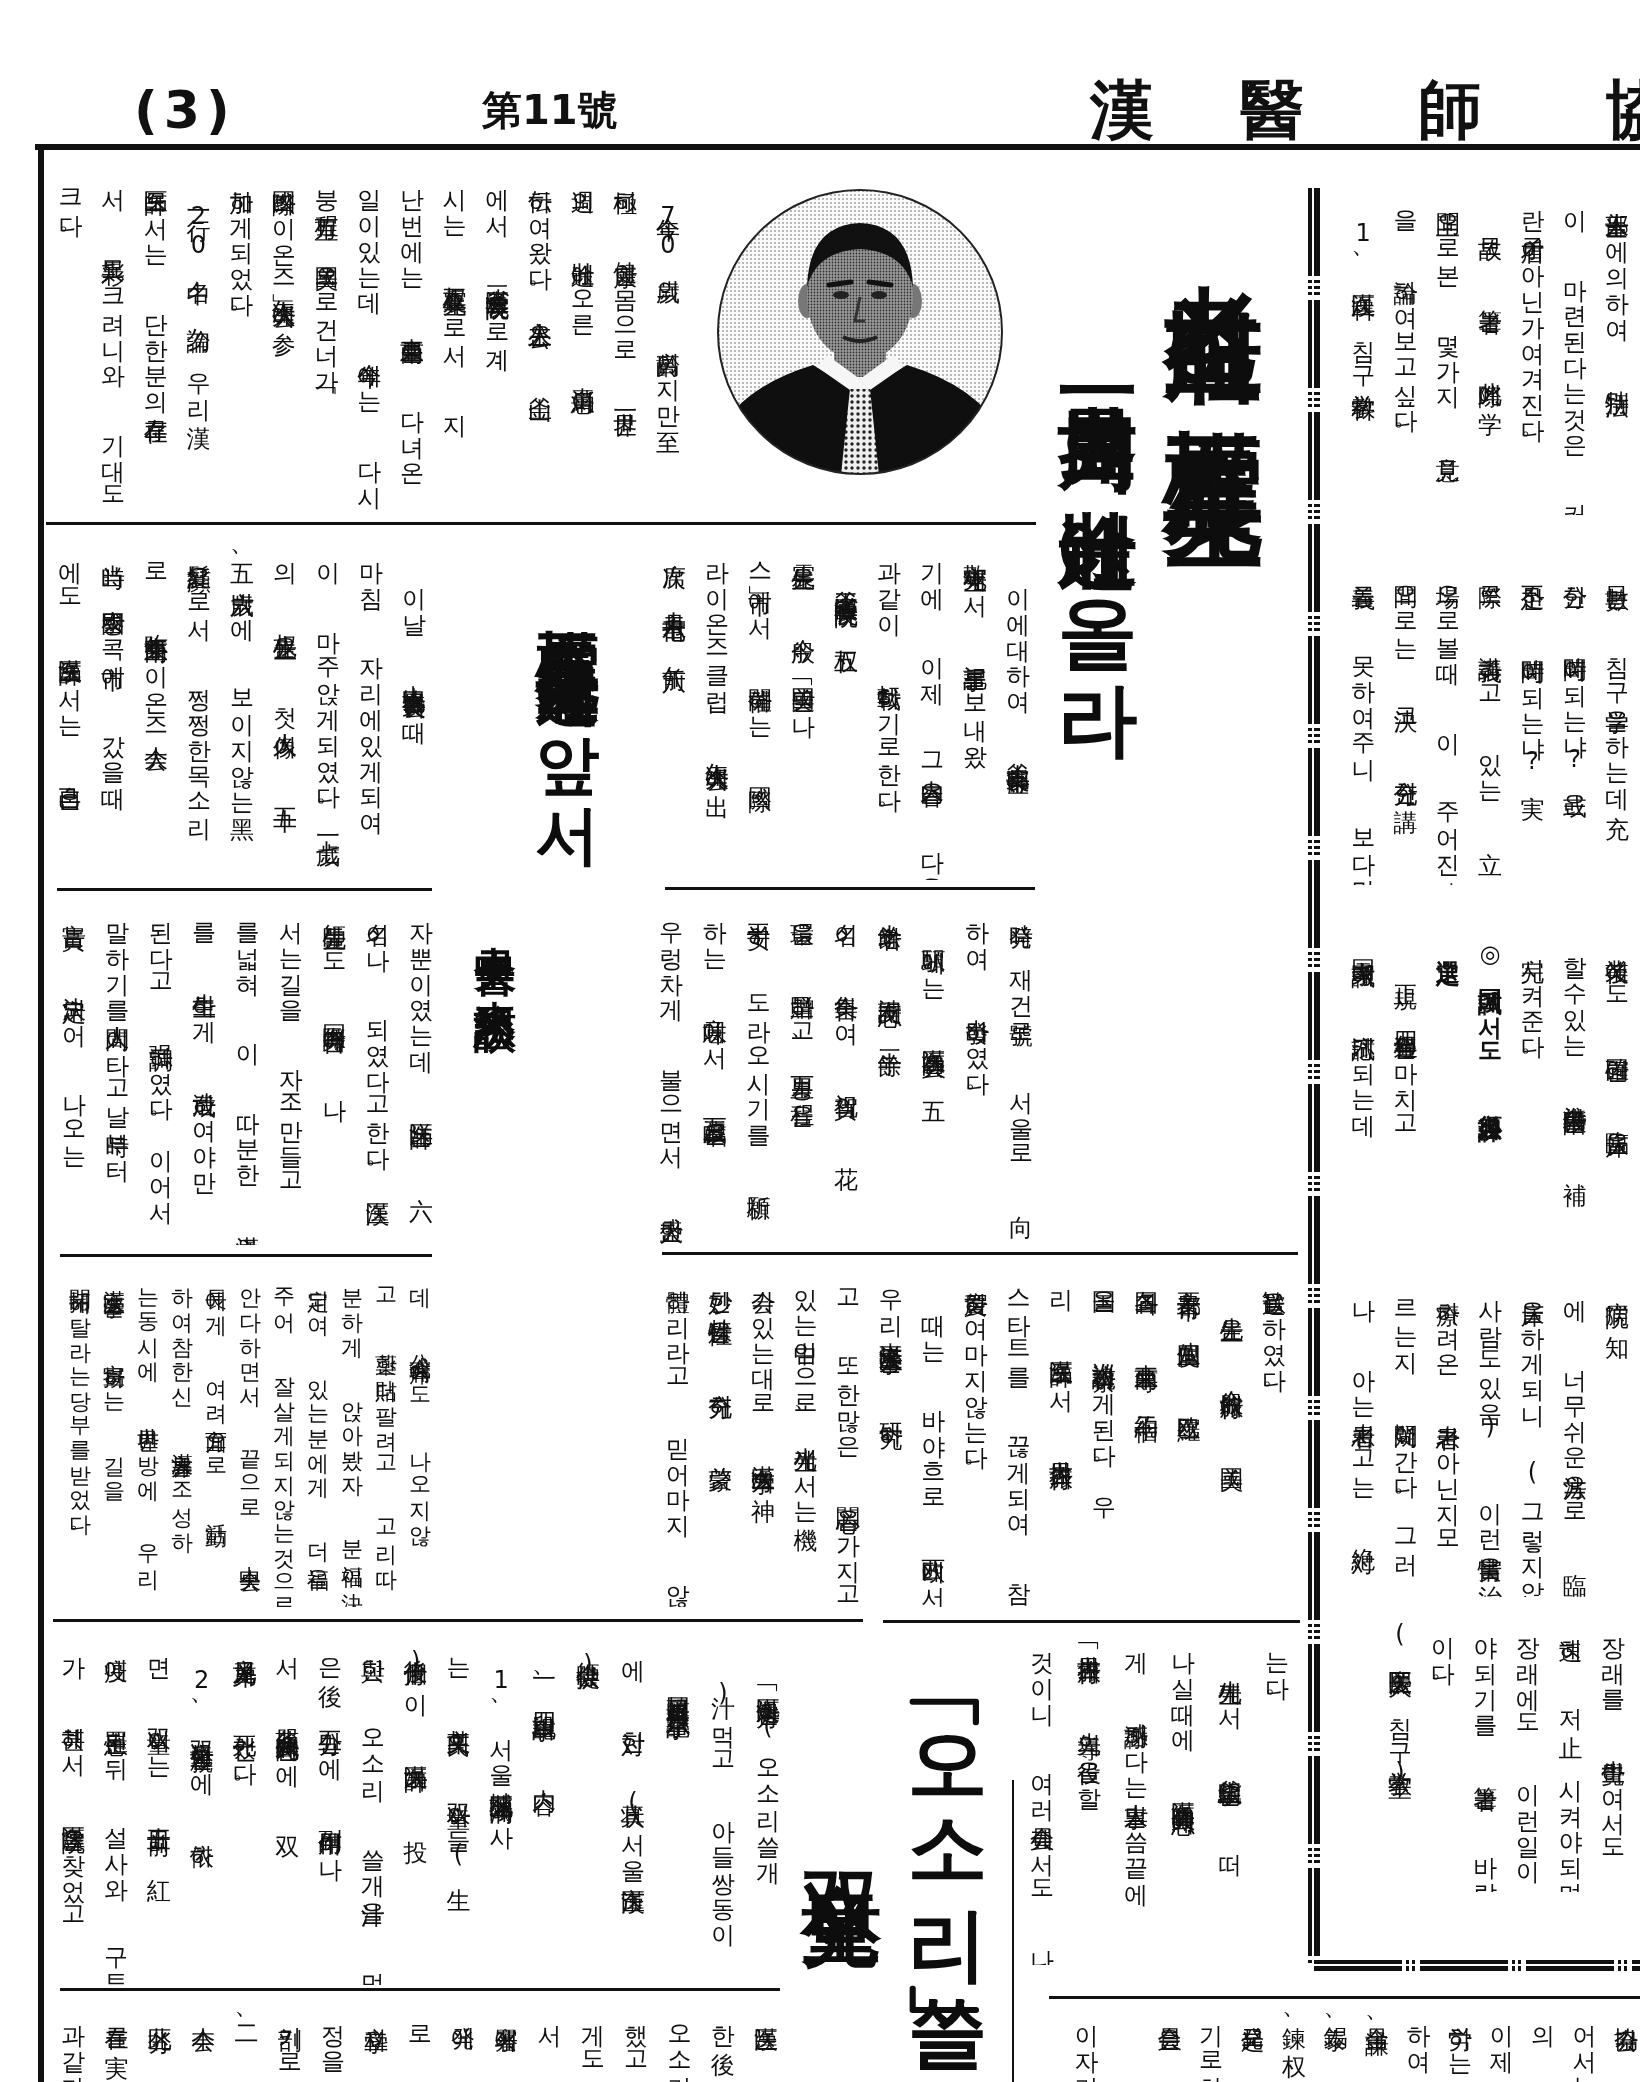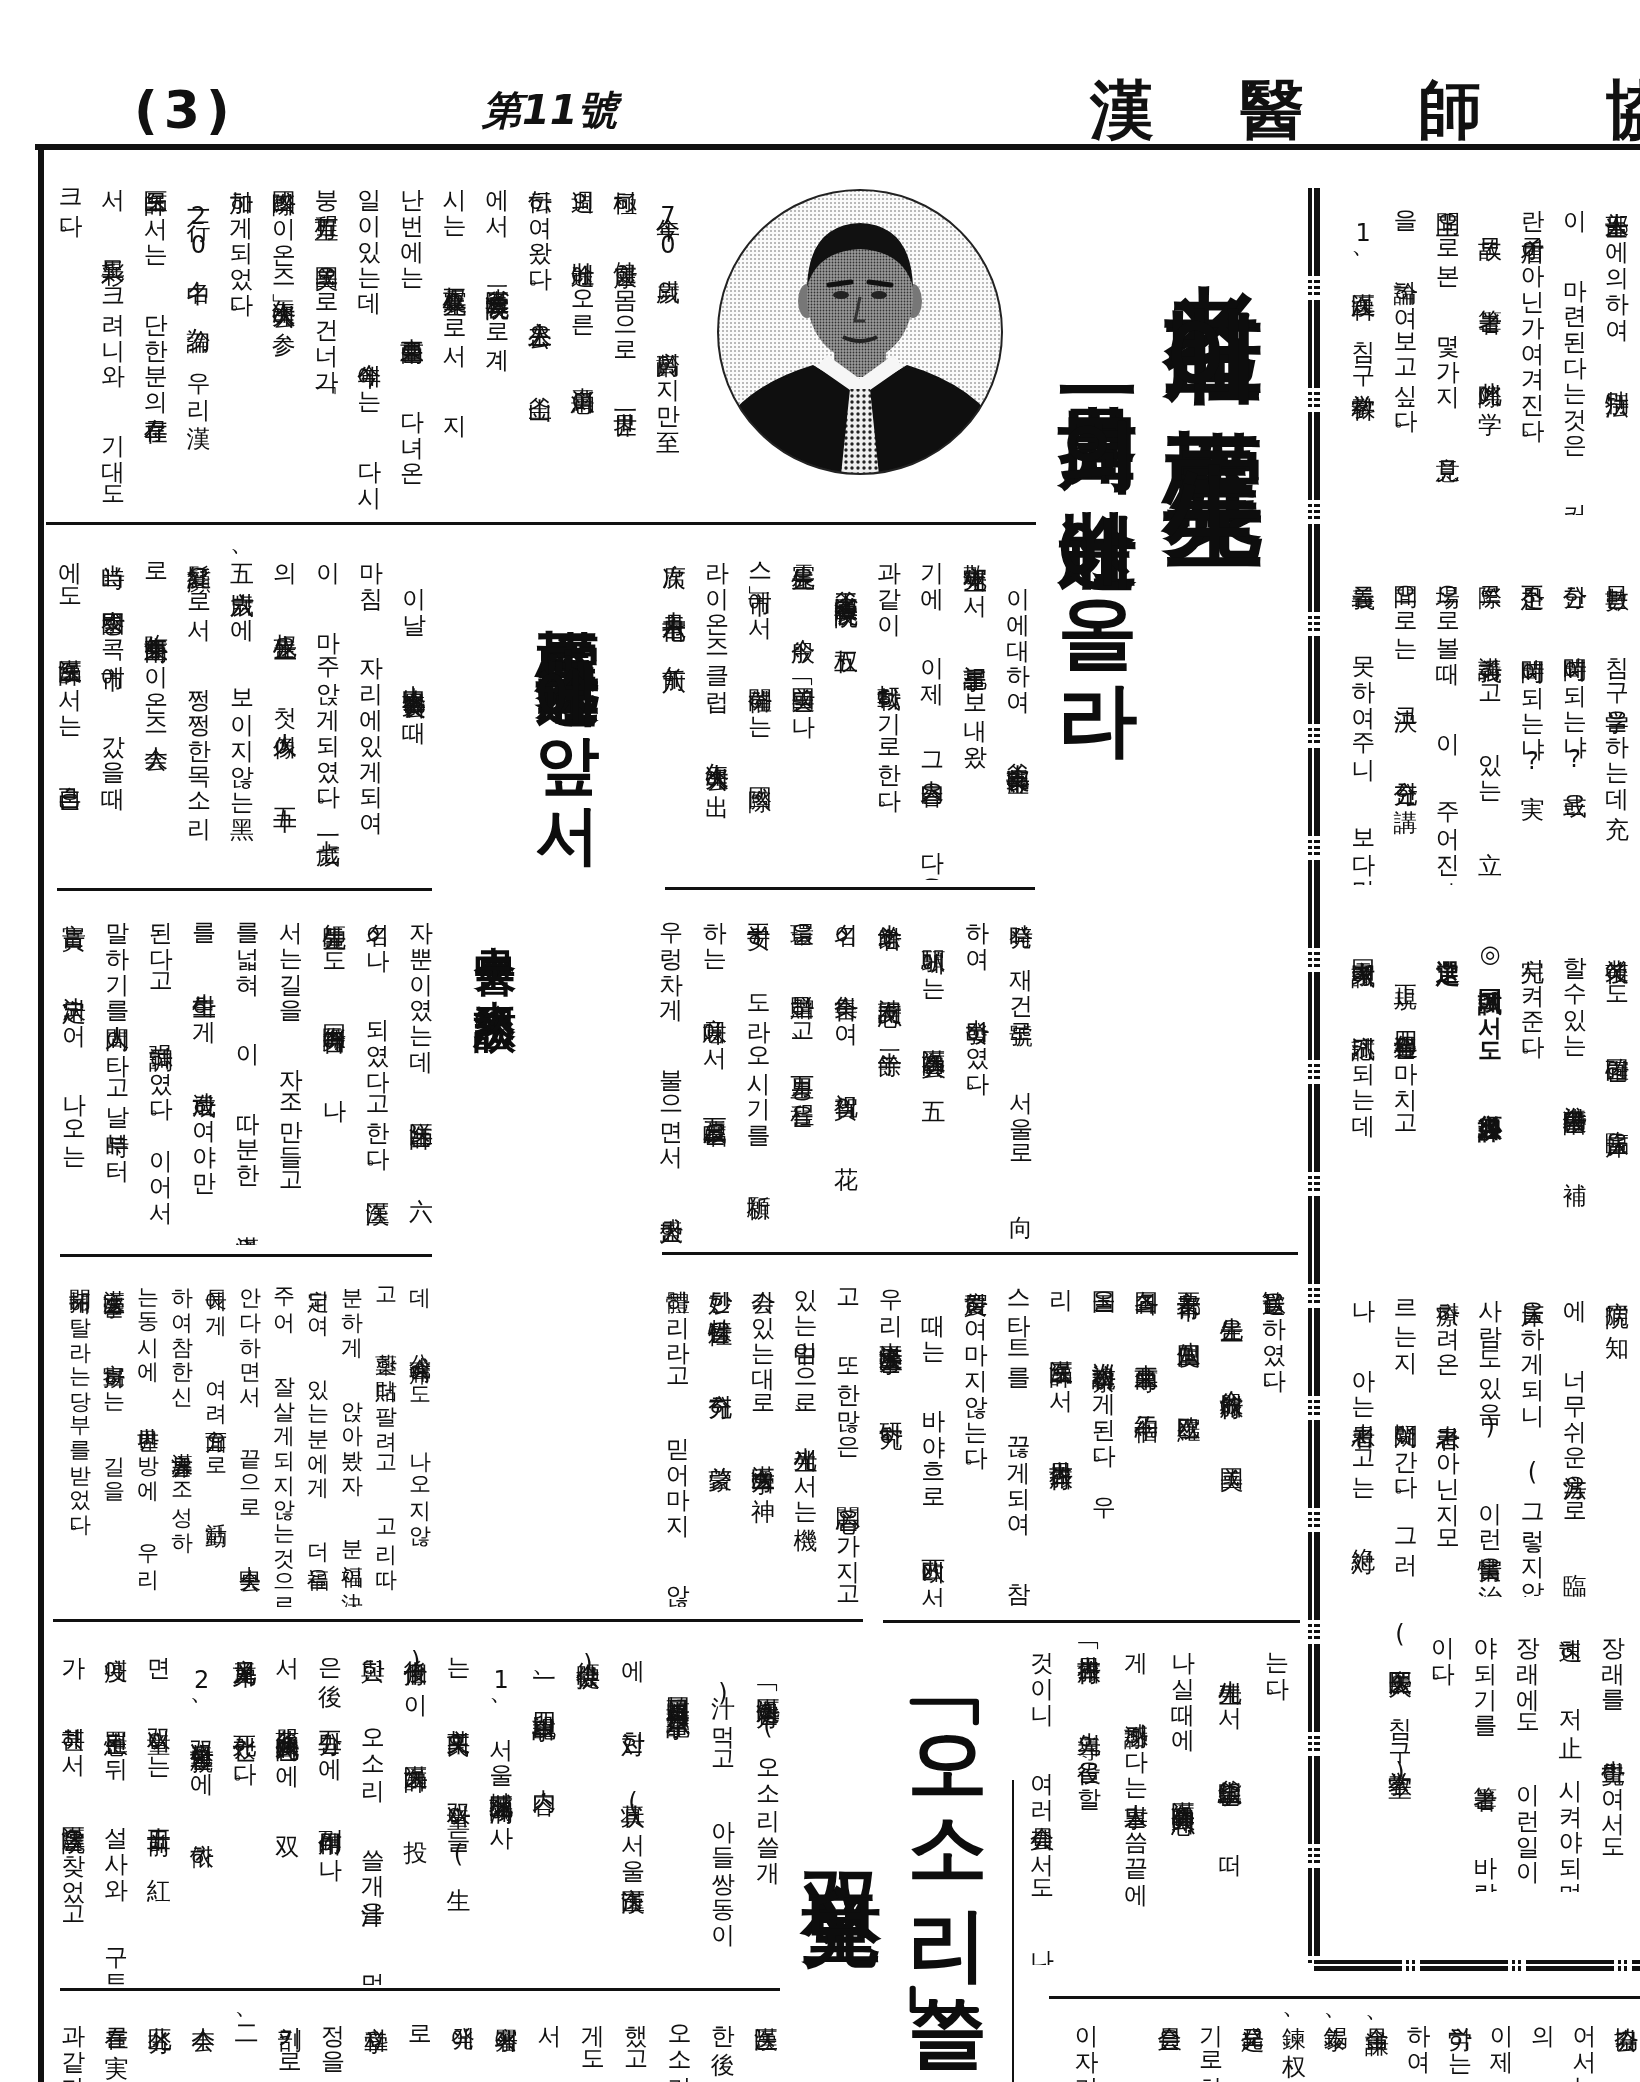--- a/index.html
+++ b/index.html
@@ -21,21 +21,21 @@
       repeating-linear-gradient(to bottom, #111 0 88px, transparent 88px 92px, #111 92px 95px, transparent 95px 98px, #111 98px 101px, transparent 101px 104px, #111 104px 107px, transparent 107px 112px); }
   .dash-h { position:absolute;
     background:
       linear-gradient(to bottom, transparent 0 4px, #fff 4px 6px, transparent 6px 100%),
       repeating-linear-gradient(to right, #111 0 88px, transparent 88px 92px, #111 92px 95px, transparent 95px 98px, #111 98px 101px, transparent 101px 106px); }
 </style>
 </head>
 <body>
 
 <div class="hdr" style="left:134px;top:84px;font-size:52px;letter-spacing:6px;">(3)</div>
-<div class="hdr" style="left:482px;top:90px;font-size:40px;font-style:italic;">第11號</div>
+<div class="hdr" style="left:482px;top:90px;font-size:40px;">第11號</div>
 <div class="mast" style="left:1090px;top:78px;">漢</div>
 <div class="mast" style="left:1240px;top:78px;">醫</div>
 <div class="mast" style="left:1418px;top:78px;">師</div>
 <div class="mast" style="left:1606px;top:78px;">協</div>
 
 <div class="rule" style="left:35px;top:144px;width:1605px;height:6px;"></div>
 <div class="rule" style="left:38px;top:146px;width:6px;height:1936px;"></div>
 <div class="rule" style="left:46px;top:522px;width:990px;height:3px;"></div>
 <div class="rule" style="left:57px;top:888px;width:375px;height:3px;"></div>
 <div class="rule" style="left:665px;top:887px;width:370px;height:3px;"></div>

